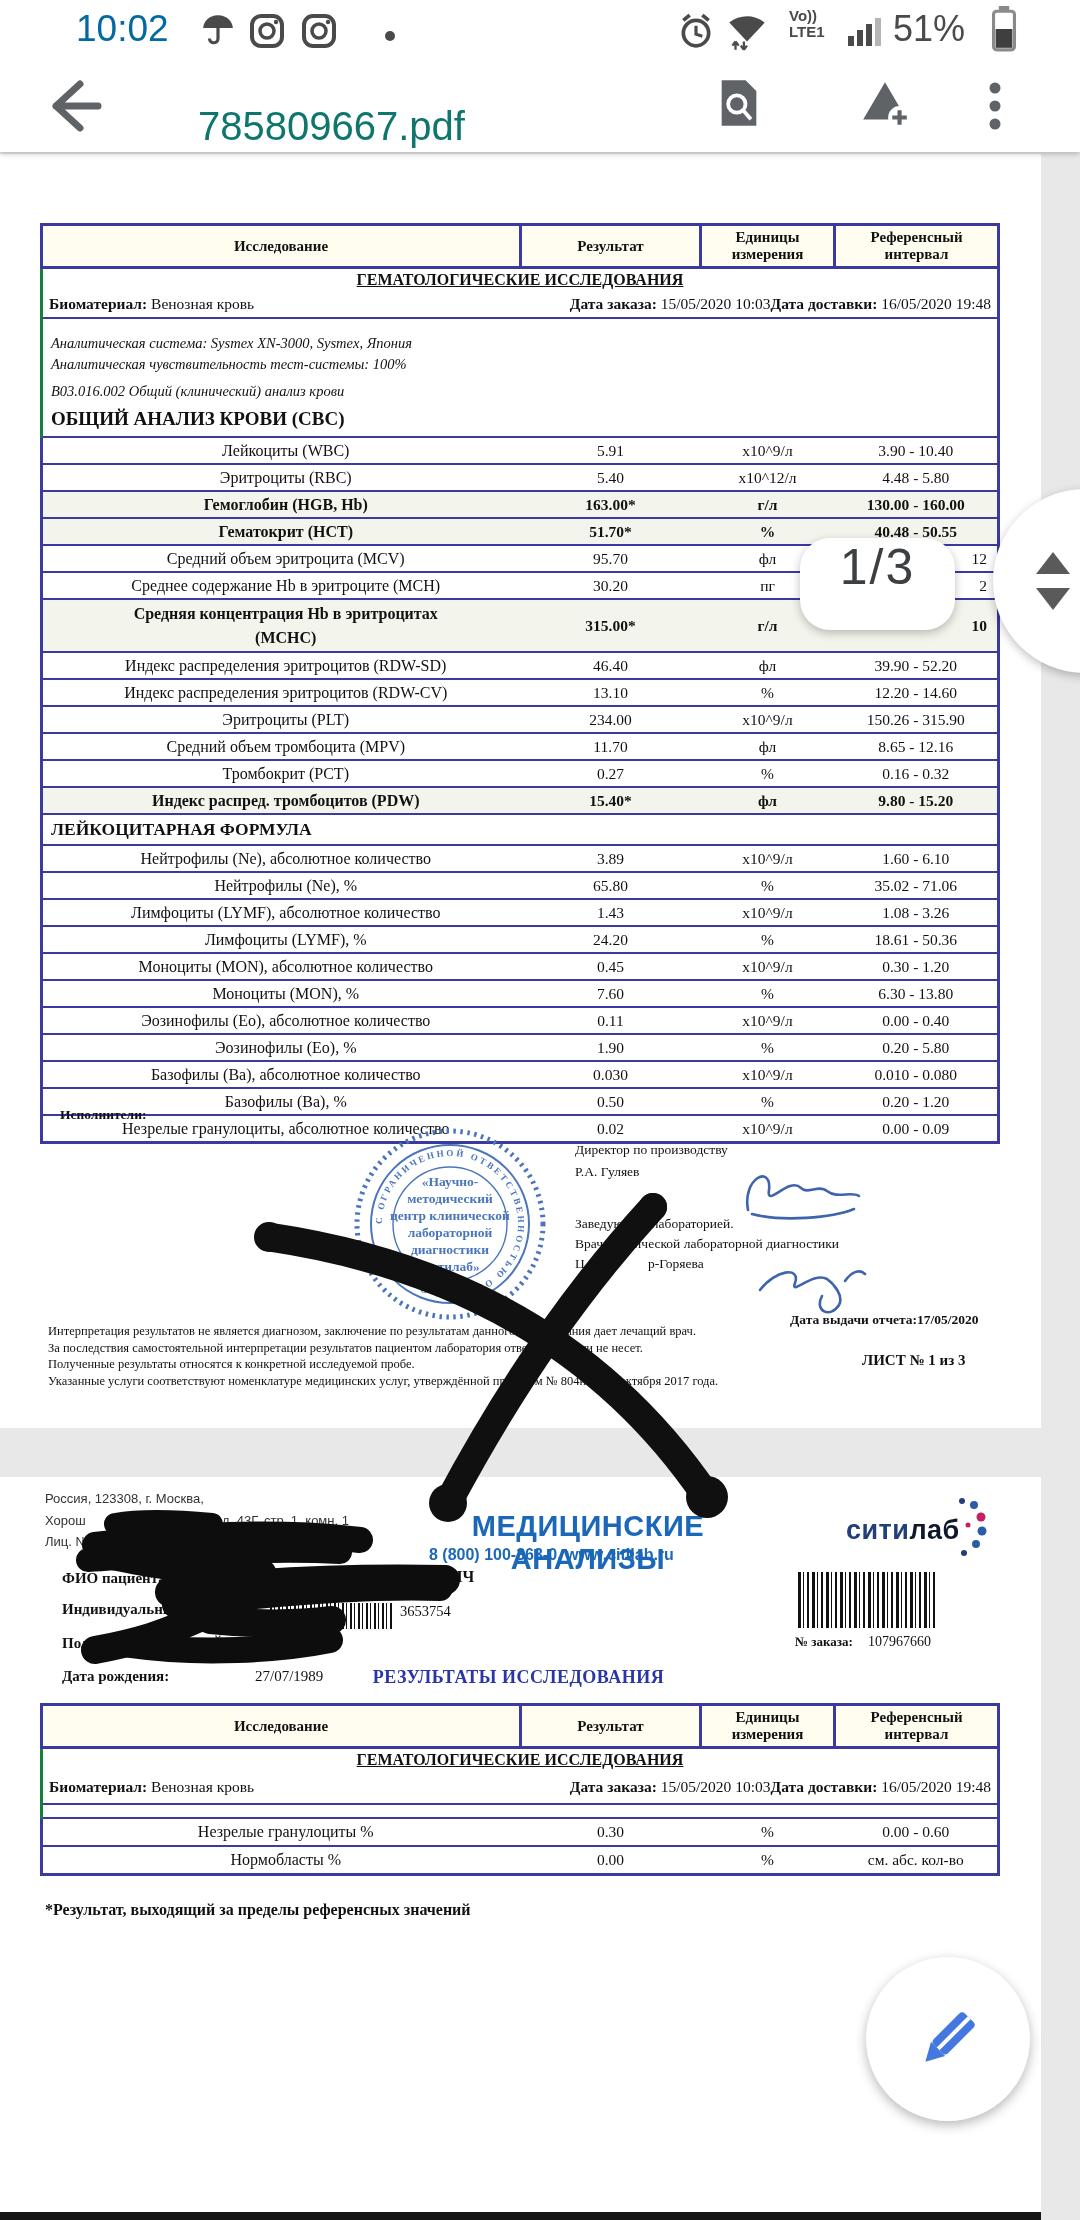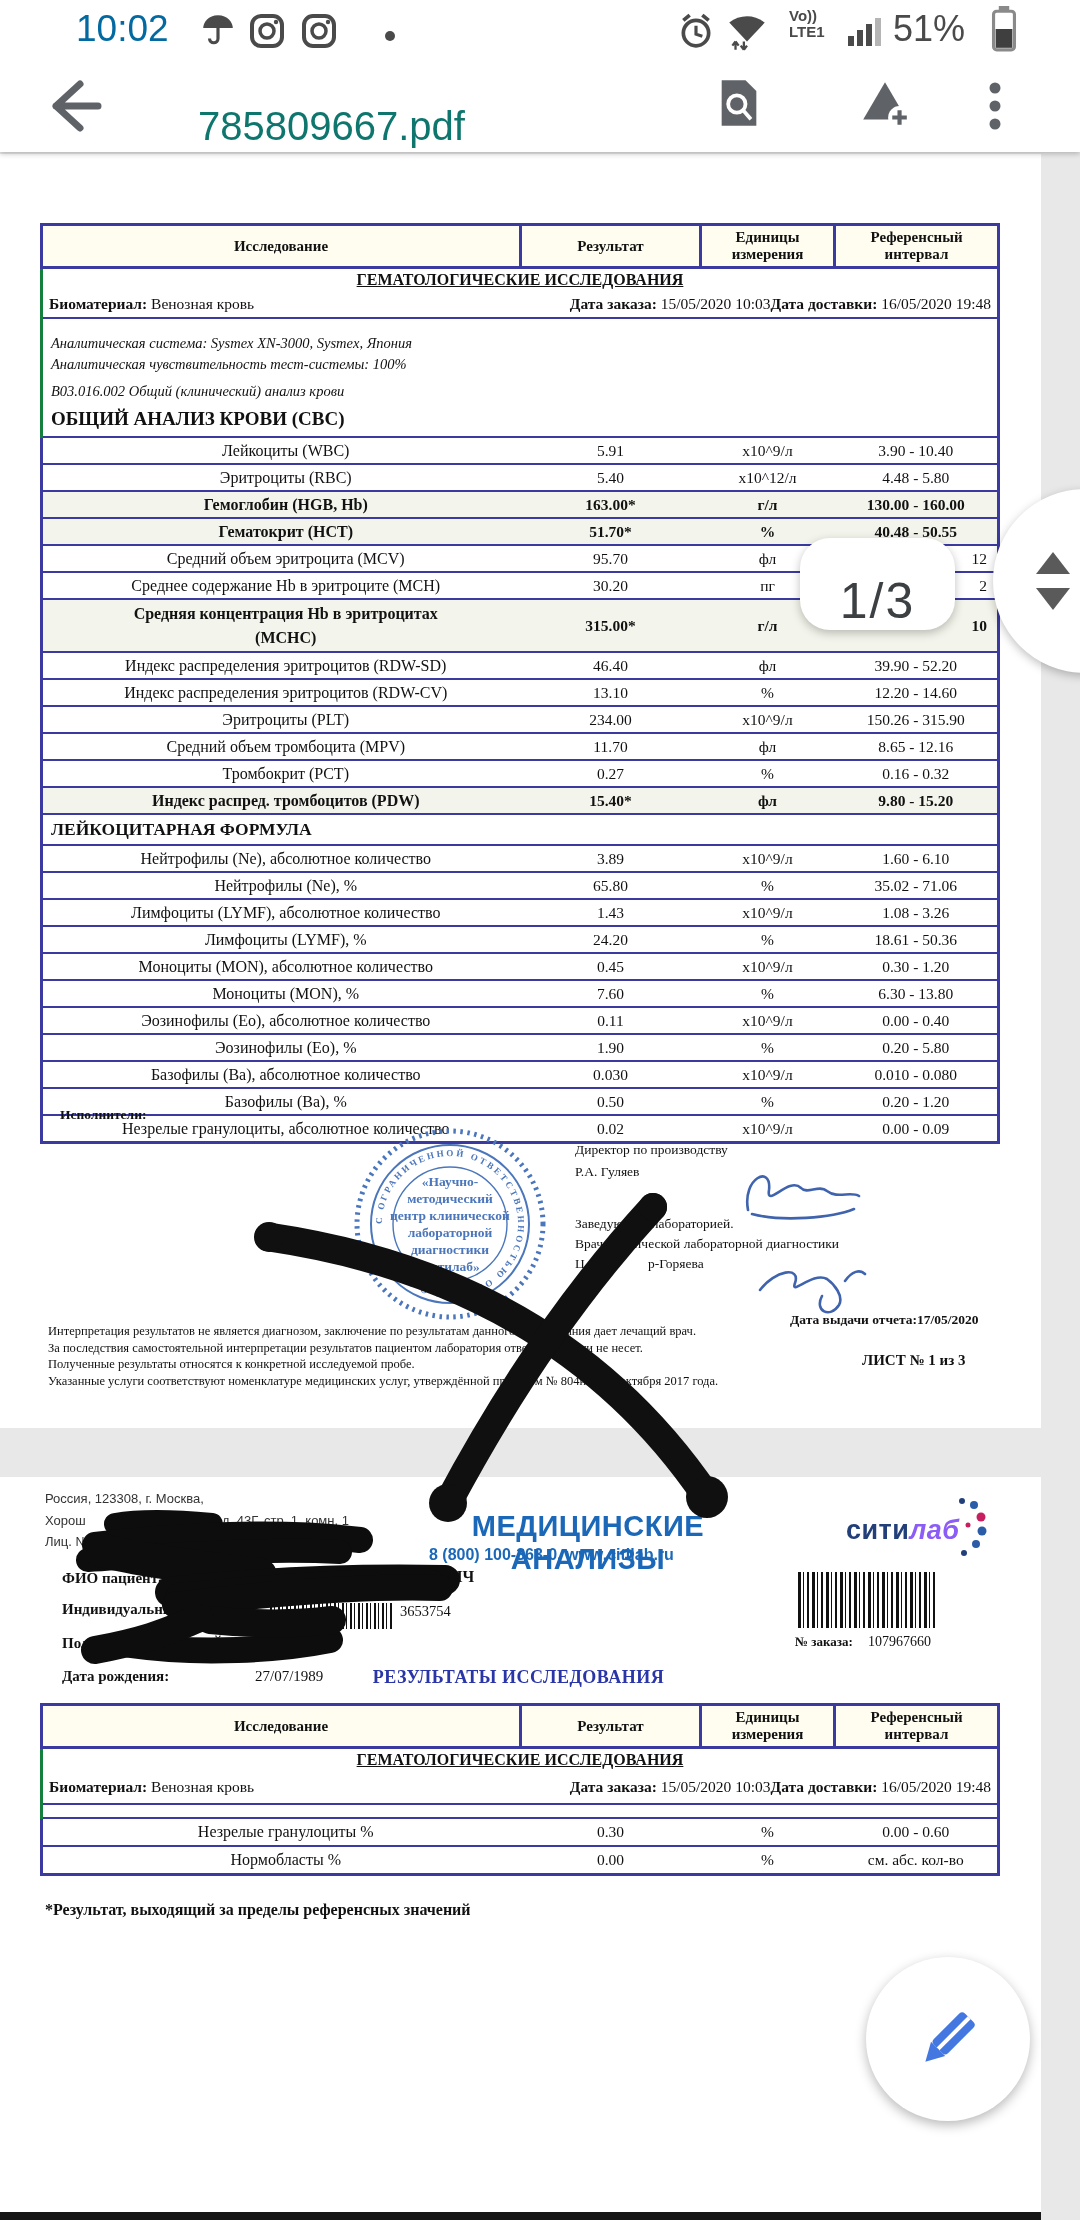--- a/index.html
+++ b/index.html
@@ -48,31 +48,31 @@
   .serif{font-family:"Liberation Serif",serif;color:#111;position:absolute;}
   .small13{font-size:13.5px;}
   .disc-line{font-size:12.5px;height:16.5px;white-space:nowrap;}
   
   .addr{position:absolute;font-size:13px;color:#333;}
   .brand-title{position:absolute;left:408px;top:33px;width:360px;text-align:center;font-size:29px;
                font-weight:bold;color:#1b67b8;letter-spacing:.5px;}
   .brand-phone{position:absolute;left:429px;top:69px;font-size:16px;font-weight:bold;color:#1b67b8;}
   .logo{position:absolute;left:846px;top:38px;font-size:27px;font-weight:bold;letter-spacing:.5px;}
   .logo .p1{color:#223f7a;}
-  .logo .p2{color:#8b5cf6;font-style:italic;}
+  .logo .p2{color:#0f172a;}
   .pat-label{font-weight:bold;font-size:15px;}
   .barcode-big{position:absolute;left:798px;top:95px;width:137px;height:56px;
     background:repeating-linear-gradient(90deg,#111 0 3px,#fff 3px 5px,#111 5px 6px,#fff 6px 9px,#111 9px 11px,#fff 11px 14px);}
   .barcode-mini{position:absolute;left:270px;top:126px;width:122px;height:26px;
     background:repeating-linear-gradient(90deg,#111 0 2px,#fff 2px 4px,#111 4px 5px,#fff 5px 8px);}
   .res-head{position:absolute;left:40px;top:190px;width:957px;text-align:center;font-family:"Liberation Serif",serif;
             font-weight:bold;font-size:18px;color:#2a35a8;letter-spacing:.5px;}
   
   #pagepill{position:absolute;left:800px;top:538px;width:155px;height:92px;background:#fff;border-radius:30px;
-            z-index:40;box-shadow:0 3px 10px rgba(0,0,0,.25);display:flex;align-items:flex-end;justify-content:center;
+            z-index:40;box-shadow:0 3px 10px rgba(0,0,0,.25);display:flex;align-items:flex-start;justify-content:center;
             font-size:50px;color:#3c4043;letter-spacing:2px;}
   #scrollbubble{position:absolute;left:993px;top:489px;width:184px;height:184px;border-radius:50%;background:#fff;
             z-index:39;box-shadow:0 3px 10px rgba(0,0,0,.25);}
   .tri-up{position:absolute;left:43px;top:63px;width:0;height:0;border-left:17px solid transparent;
           border-right:17px solid transparent;border-bottom:22px solid #5a5a5a;}
   .tri-down{position:absolute;left:43px;top:99px;width:0;height:0;border-left:17px solid transparent;
           border-right:17px solid transparent;border-top:22px solid #5a5a5a;}
   #fab{position:absolute;left:866px;top:1957px;width:164px;height:164px;border-radius:50%;background:#fff;
        z-index:41;box-shadow:0 4px 12px rgba(0,0,0,.28);}
   

